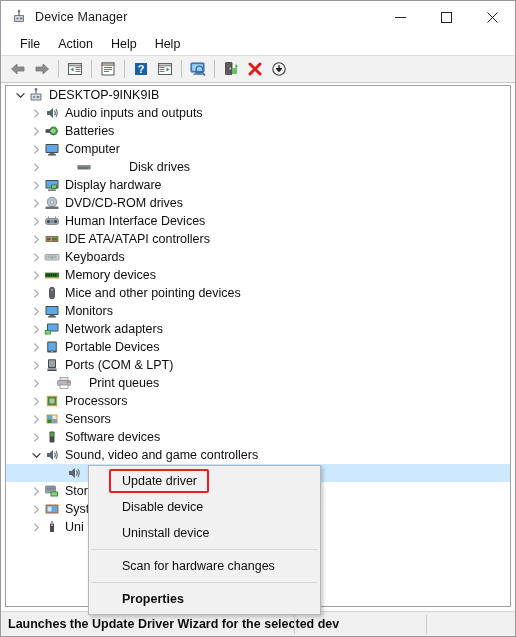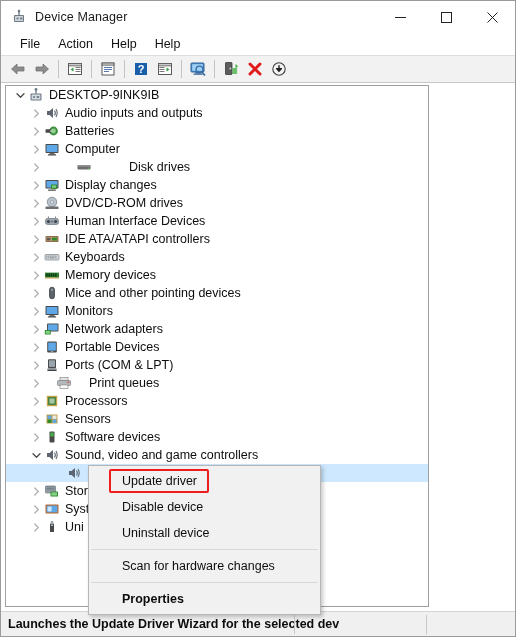--- a/index.html
+++ b/index.html
@@ -106,21 +106,21 @@
     background: #c4c4c4;
     margin: 0 4px;
     flex: none;
   }
 
   
   .treepanel {
     position: absolute;
     left: 4px;
     top: 84px;
-    width: 424px;
+    width: 506px;
     height: 522px;
     background: #ffffff;
     border: 1px solid #a0a0a0;
     box-sizing: border-box;
     overflow: hidden;
   }
   .row {
     position: relative;
     height: 18px;
     display: flex;
@@ -449,21 +449,21 @@
       </div>
       <div class="dev-icon">
         <svg width="16" height="16" viewBox="0 0 16 16">
           <rect x="1.5" y="3" width="13" height="8.5" rx="0.8" fill="#4a4a4a"></rect>
           <rect x="2.5" y="4" width="11" height="6.5" fill="#5ea8e8"></rect>
           <rect x="7" y="7.5" width="6" height="4.4" rx="0.5" fill="#2f8a2f"></rect>
           <rect x="8" y="8.4" width="4" height="2.5" fill="#7ecb7e"></rect>
           <rect x="4" y="12.5" width="8" height="1.2" rx="0.4" fill="#4a4a4a"></rect>
         </svg>
       </div>
-      <div class="label">Display changes</div>
+      <div class="label">Display hardware</div>
     </div>
 
     <div class="row" style="padding-left:22px;">
       <div class="chev">
         <svg width="9" height="9" viewBox="0 0 9 9">
             <path d="M2.8 1 L6.3 4.5 L2.8 8" stroke="#b0b0b0" stroke-width="1.3" fill="none" stroke-linecap="round" stroke-linejoin="round"></path>
           </svg>
       </div>
       <div class="dev-icon">
         <svg width="16" height="16" viewBox="0 0 16 16">

